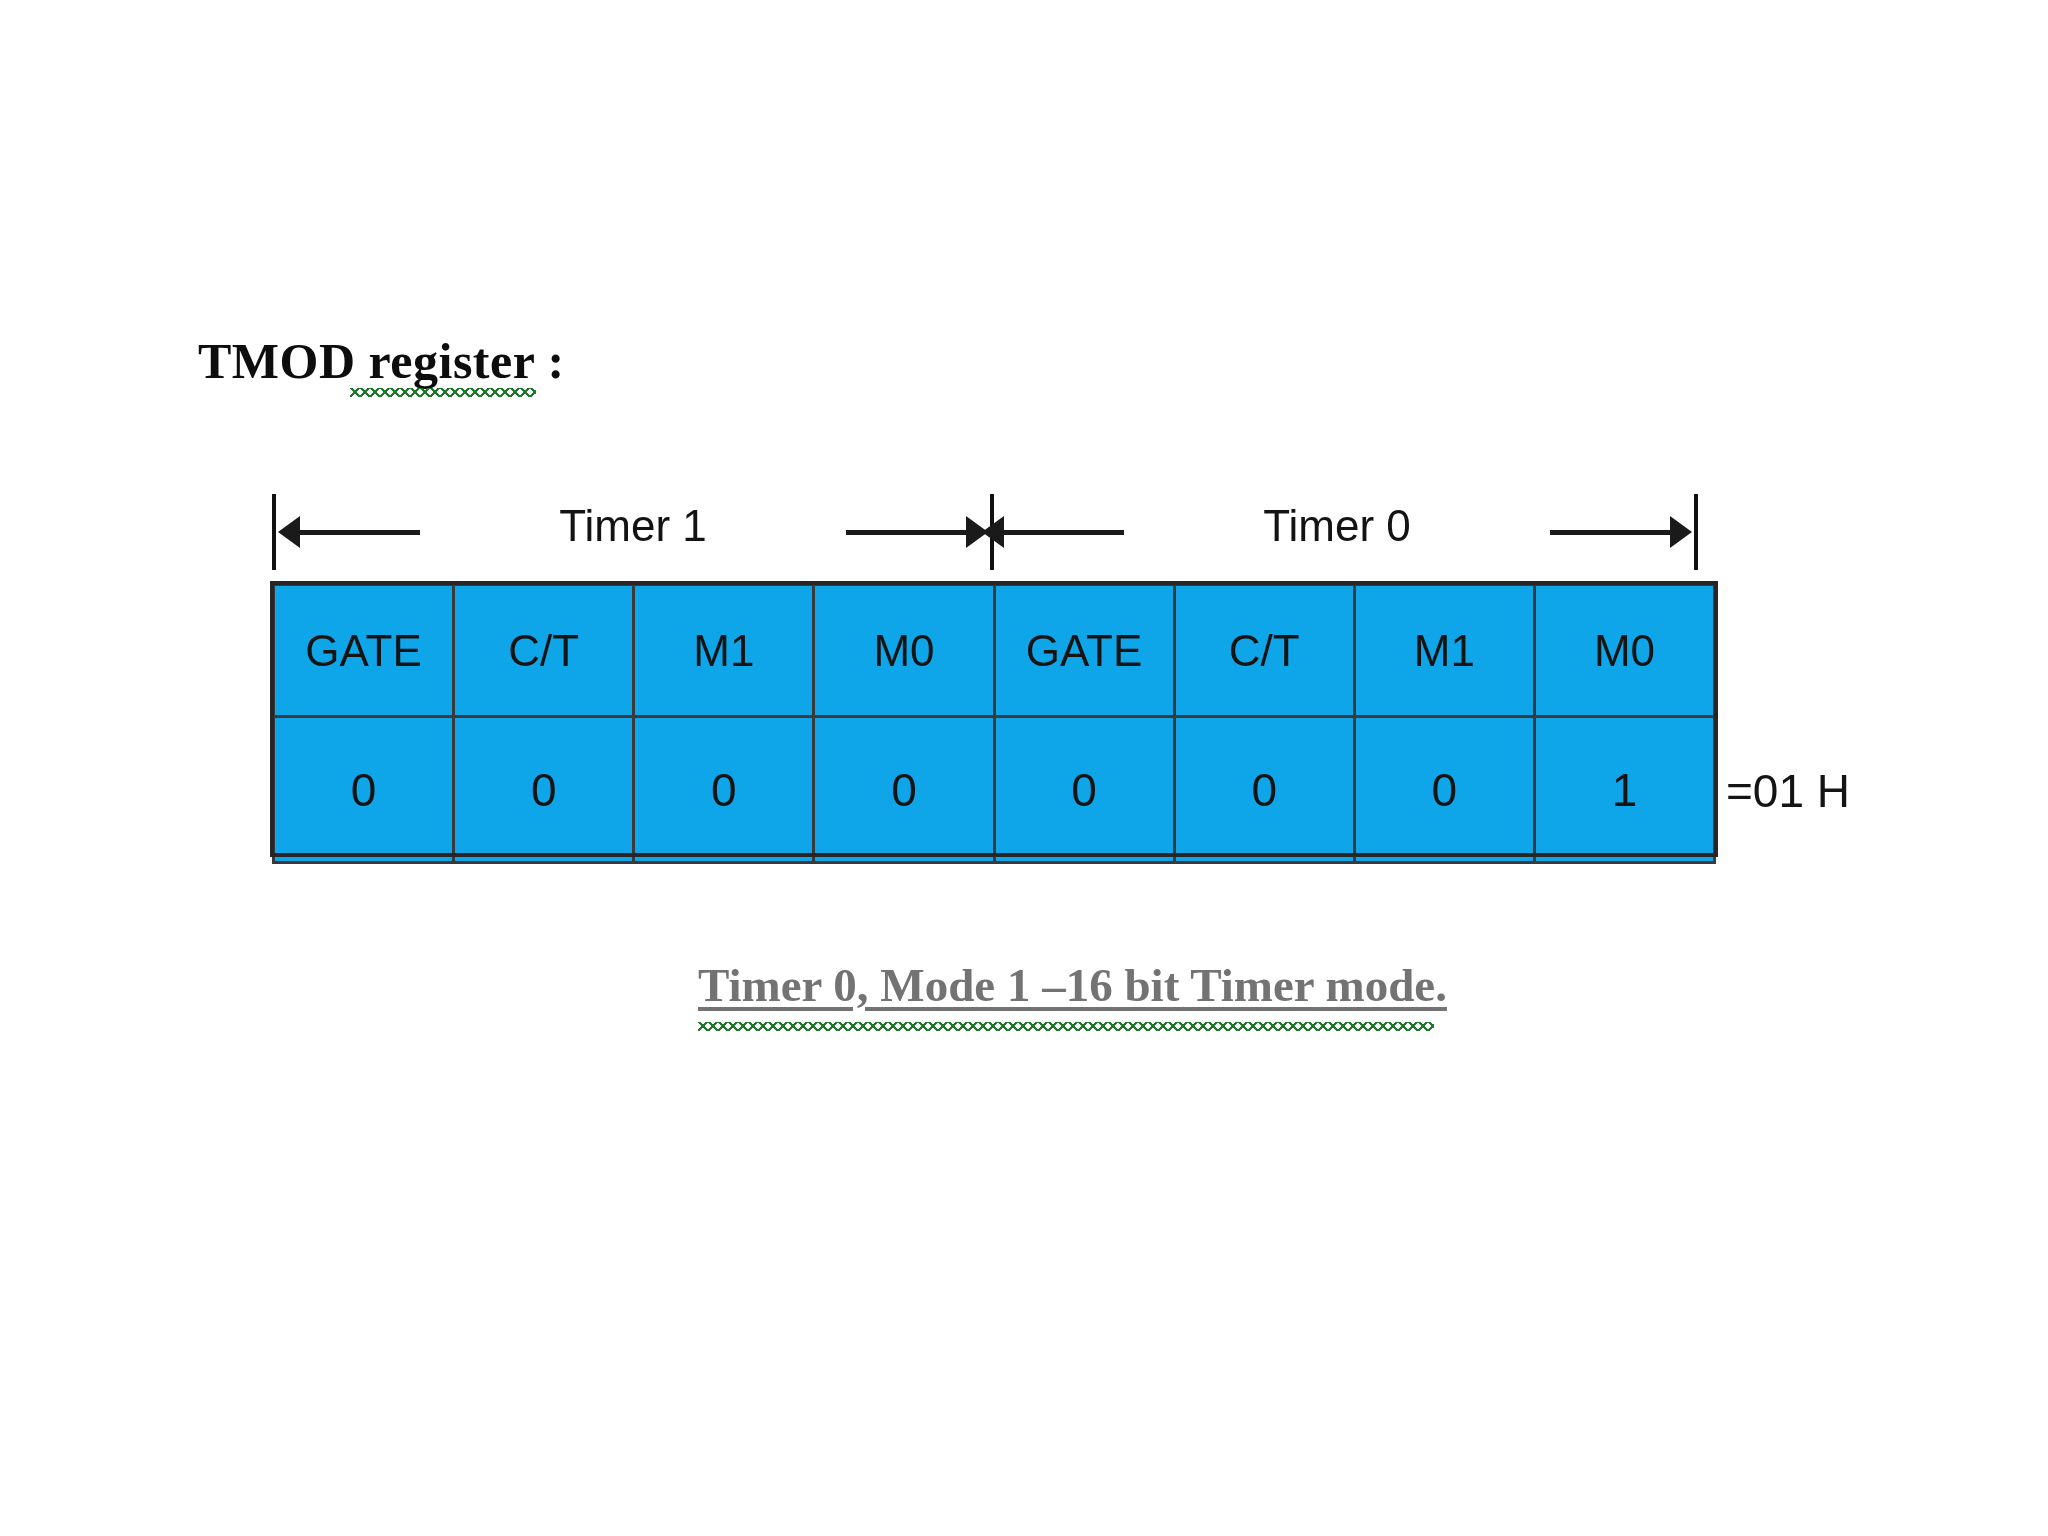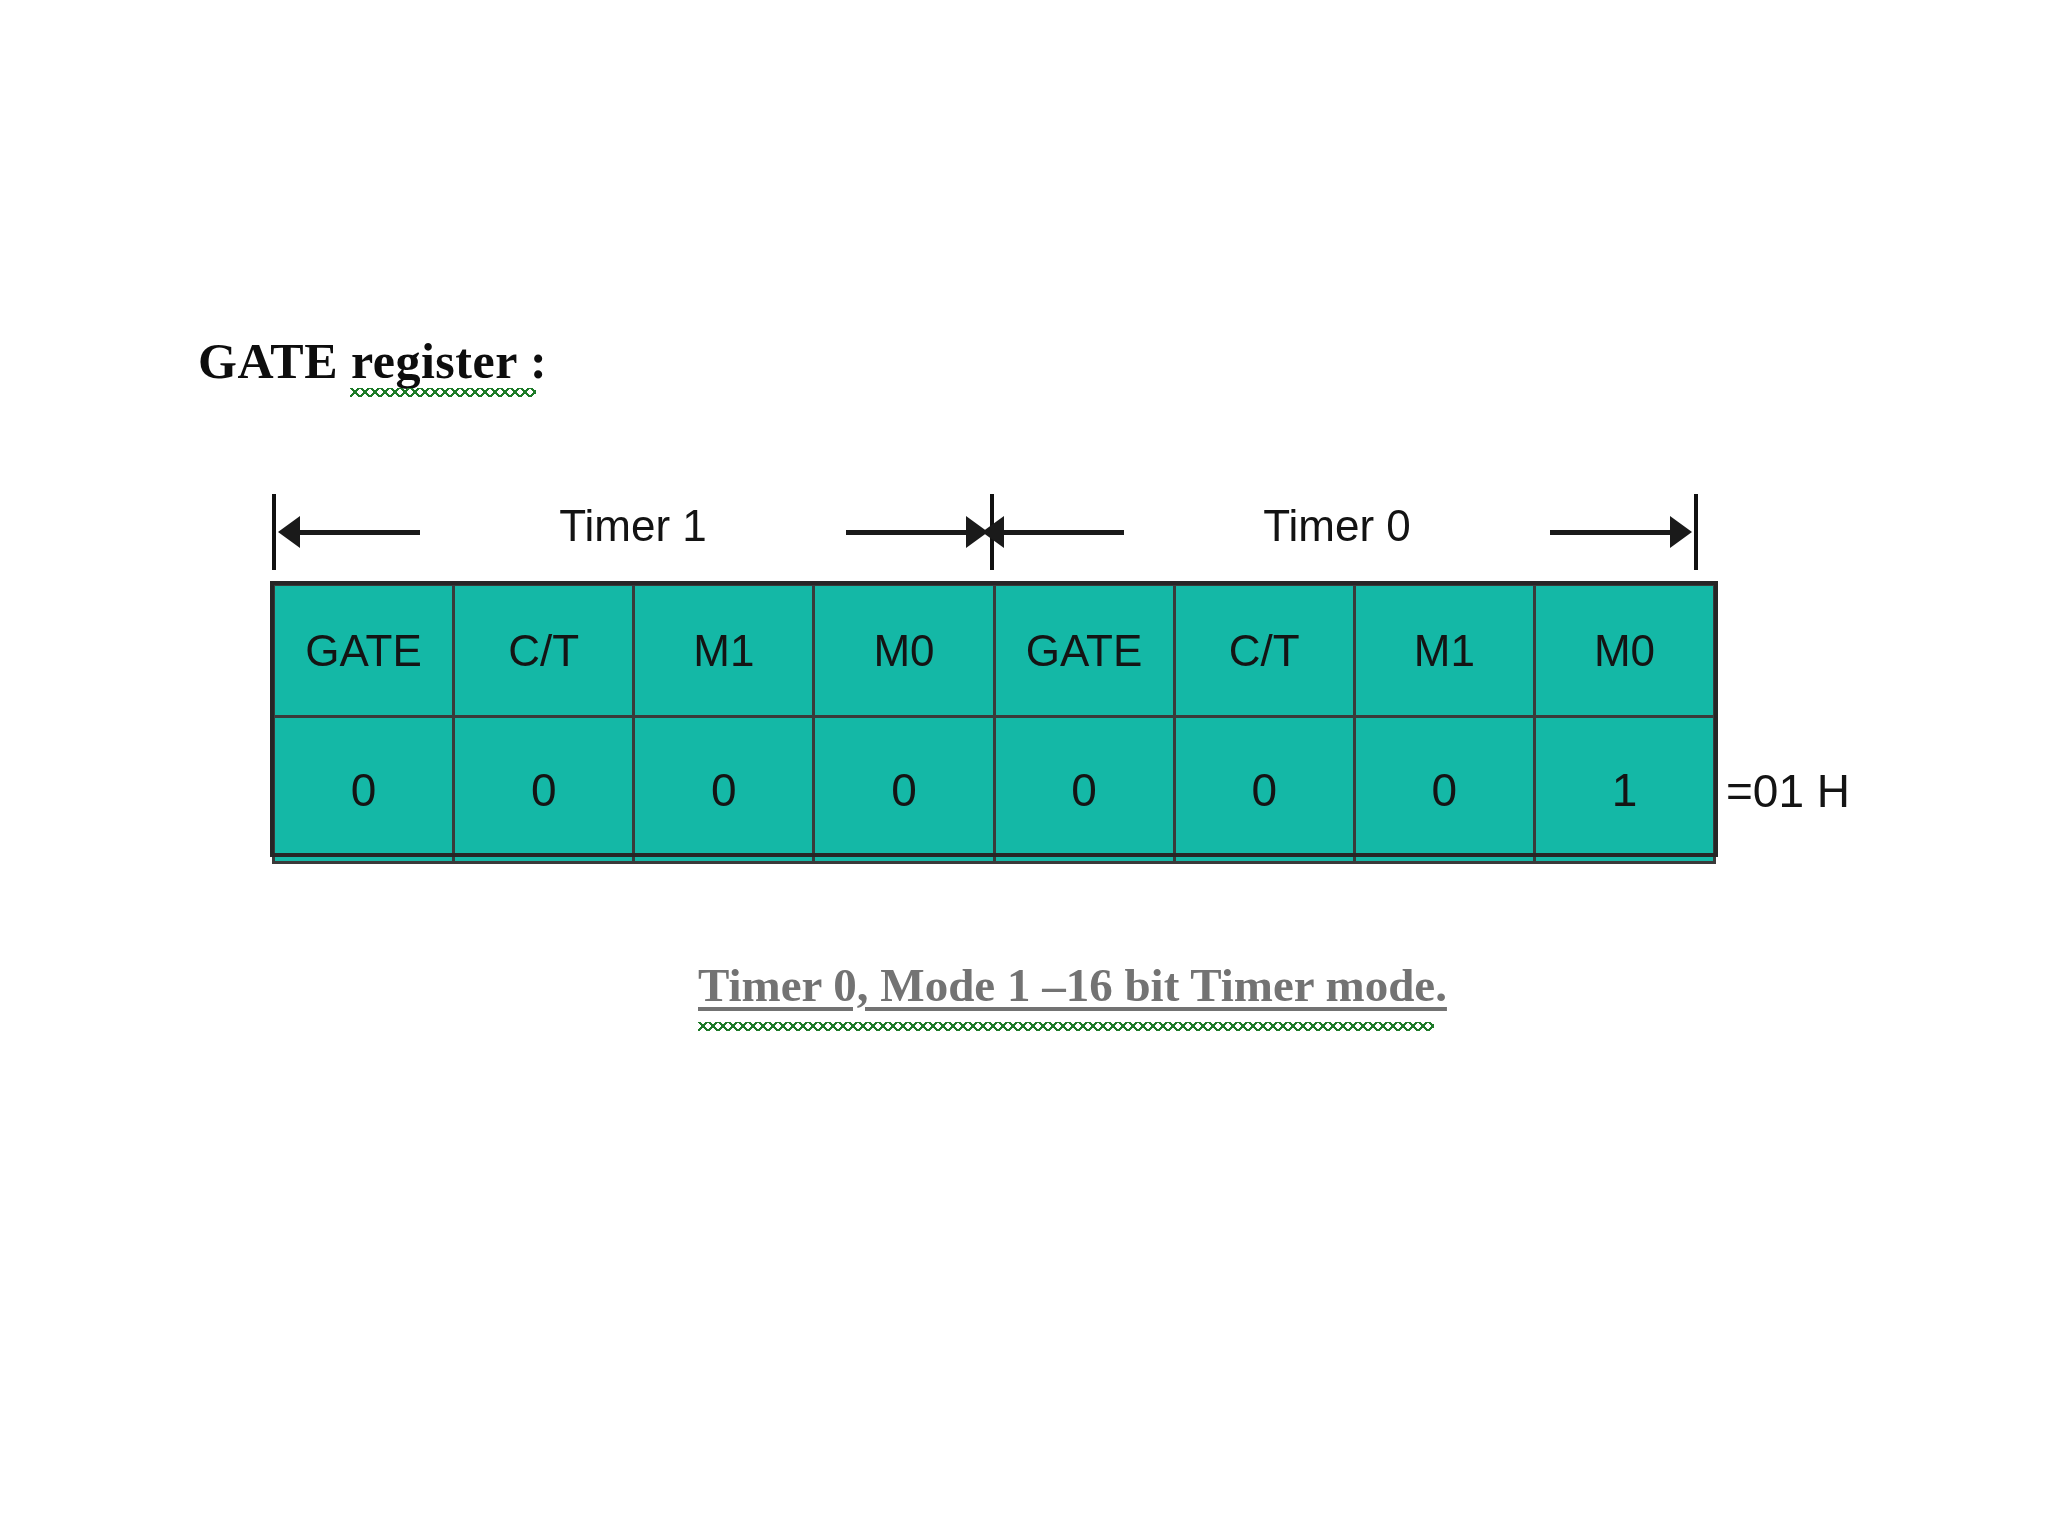--- a/index.html
+++ b/index.html
@@ -112,21 +112,21 @@
 
   
   #bit-table {
     position: absolute;
     left: 272px;
     top: 583px;
     width: 1444px;
     height: 272px;
     border-collapse: collapse;
     table-layout: fixed;
-    background: #14b8a6;
+    background: #0ea5e9;
   }
   #bit-table td {
     border: 3px solid #3a3a3a;
     text-align: center;
     vertical-align: middle;
     font-family: "Liberation Sans", sans-serif;
     color: #141414;
     padding: 0;
   }
   #bit-table tr.names-row td {
@@ -191,21 +191,21 @@
     background-size: 10px 9px;
     background-image:
       linear-gradient(45deg, transparent 44%, #1d7a28 44%, #1d7a28 60%, transparent 60%),
       linear-gradient(-45deg, transparent 44%, #1d7a28 44%, #1d7a28 60%, transparent 60%);
   }
 </style>
 </head>
 <body>
 
 <div id="title-block">
-  <span id="title-text">GATE register :</span>
+  <span id="title-text">TMOD register :</span>
   <span id="title-squiggle"></span>
 </div>
 
 <div id="span-row">
 
   <div class="span-group left">
     <span class="end-bar at-left"></span>
     <span class="arrow-head point-left"></span>
     <span class="arrow-line lft"></span>
     <span class="span-label">Timer 1</span>

